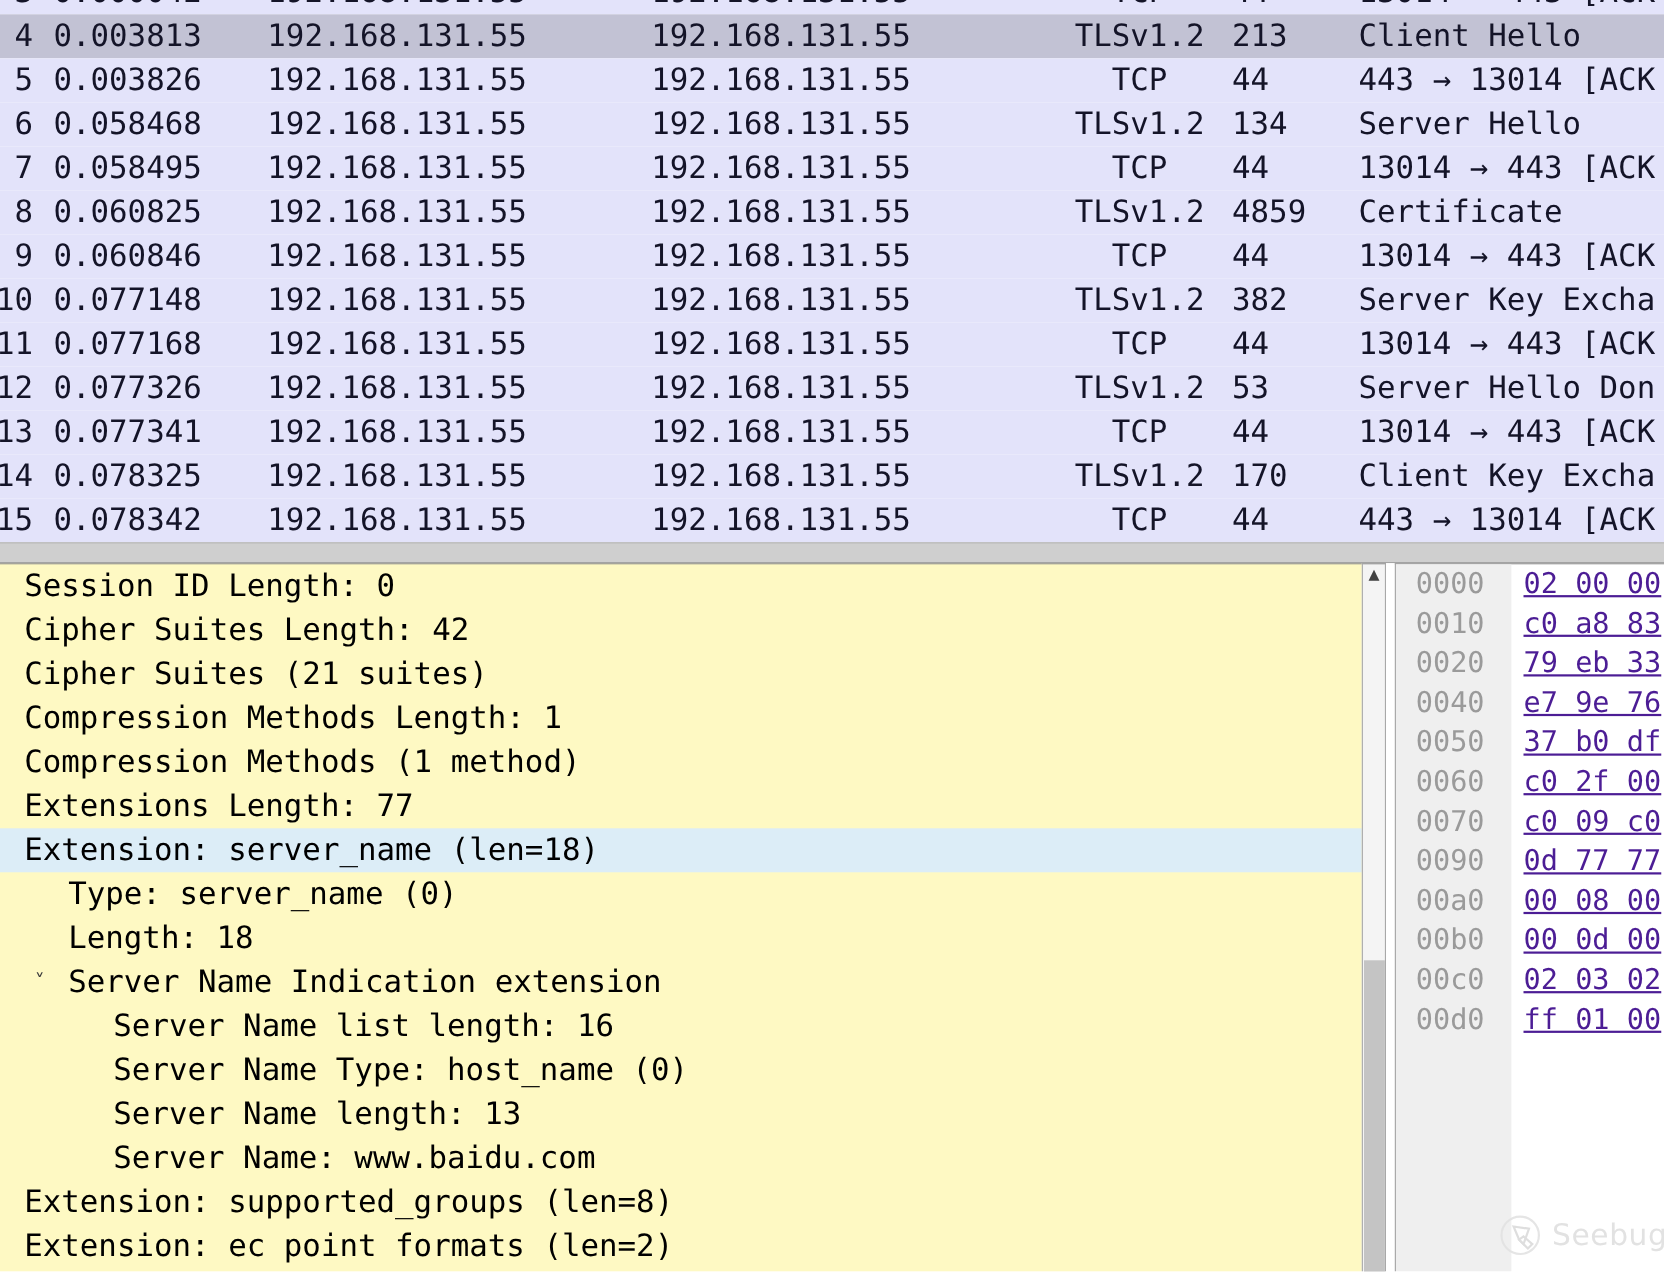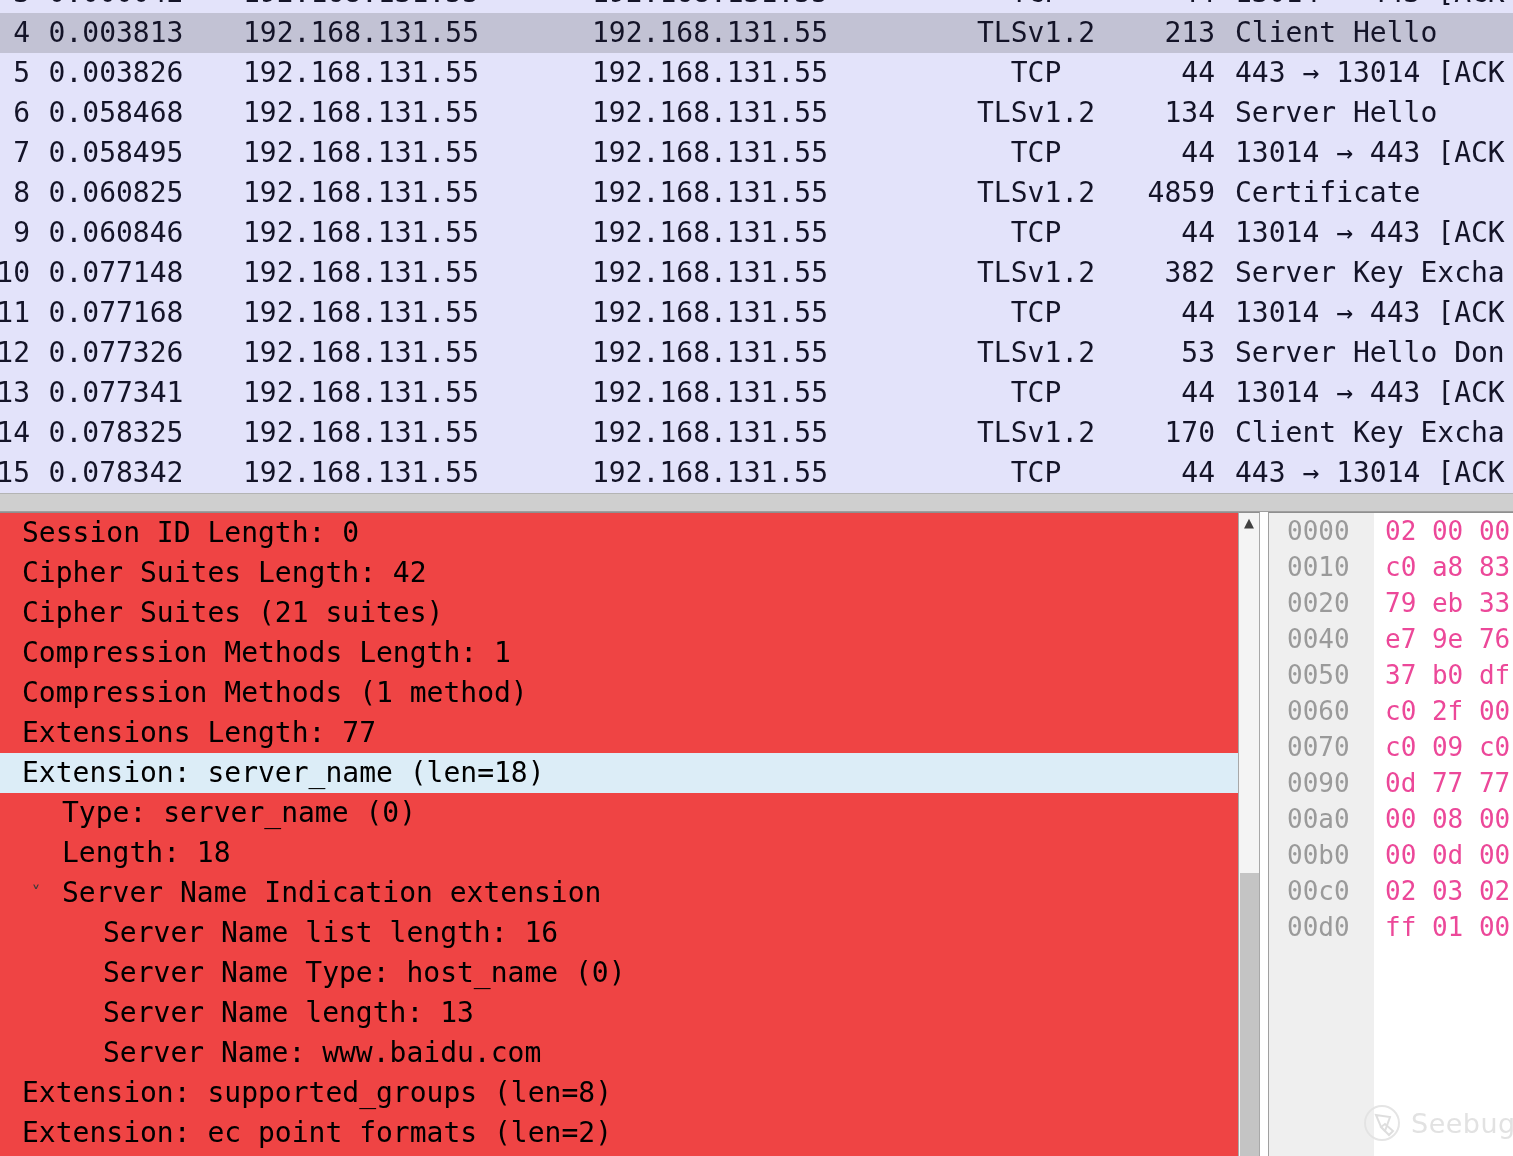--- a/index.html
+++ b/index.html
@@ -42,21 +42,21 @@
     line-height: 0px;
   }
   .pkt-row.clip-top .c { line-height: 40px; position:absolute; top:-27px; }
 
   .c { position: absolute; top: 0; overflow: hidden; white-space: nowrap; }
   .c-no    { left: -14px;  width: 44px;  text-align: right; }
   .c-time  { left: 36px;  width: 160px; text-align: center; }
   .c-src   { left: 243px; width: 280px; text-align: left; }
   .c-dst   { left: 592px; width: 280px; text-align: left; }
   .c-proto { left: 941px; width: 190px; text-align: center; }
-  .c-len   { left: 1120px; width: 95px; text-align: right; }
+  .c-len   { left: 1120px; width: 95px; }
   .c-info  { left: 1235px; width: 290px; text-align: left; }
 
   
   .hsplit {
     position: absolute;
     left: 0; top: 493px;
     width: 1513px; height: 19px;
     background: #cfcfcf;
     border-top: 1px solid #b4b4b4;
     border-bottom: 1px solid #9e9e9e;
@@ -69,21 +69,21 @@
     left: 0; top: 512px;
     width: 1513px; height: 644px;
     background: #ffffff;
   }
 
   
   .detail-pane {
     position: absolute;
     left: 0; top: 0;
     width: 1238px; height: 644px;
-    background: #ef4444;
+    background: #fef9c3;
     border-top: 1px solid #8f8f8f;
     box-sizing: border-box;
     overflow: hidden;
   }
   .tree-row {
     position: relative;
     height: 40px;
     line-height: 40px;
     white-space: nowrap;
     font-size: 28px;
@@ -165,22 +165,23 @@
     font-family: "DejaVu Sans Mono", monospace;
   }
   .hex-off {
     position: absolute;
     left: 18px; top: 0;
     color: #9a9a9a;
   }
   .hex-bytes {
     position: absolute;
     left: 116px; top: 0;
-    color: #ec4899;
+    color: #4c1d95;
     white-space: nowrap;
+    text-decoration: underline;
   }
 
   
   .watermark {
     position: absolute;
     left: 94px; bottom: 10px;
     width: 150px; height: 44px;
     opacity: 0.92;
     pointer-events: none;
   }

